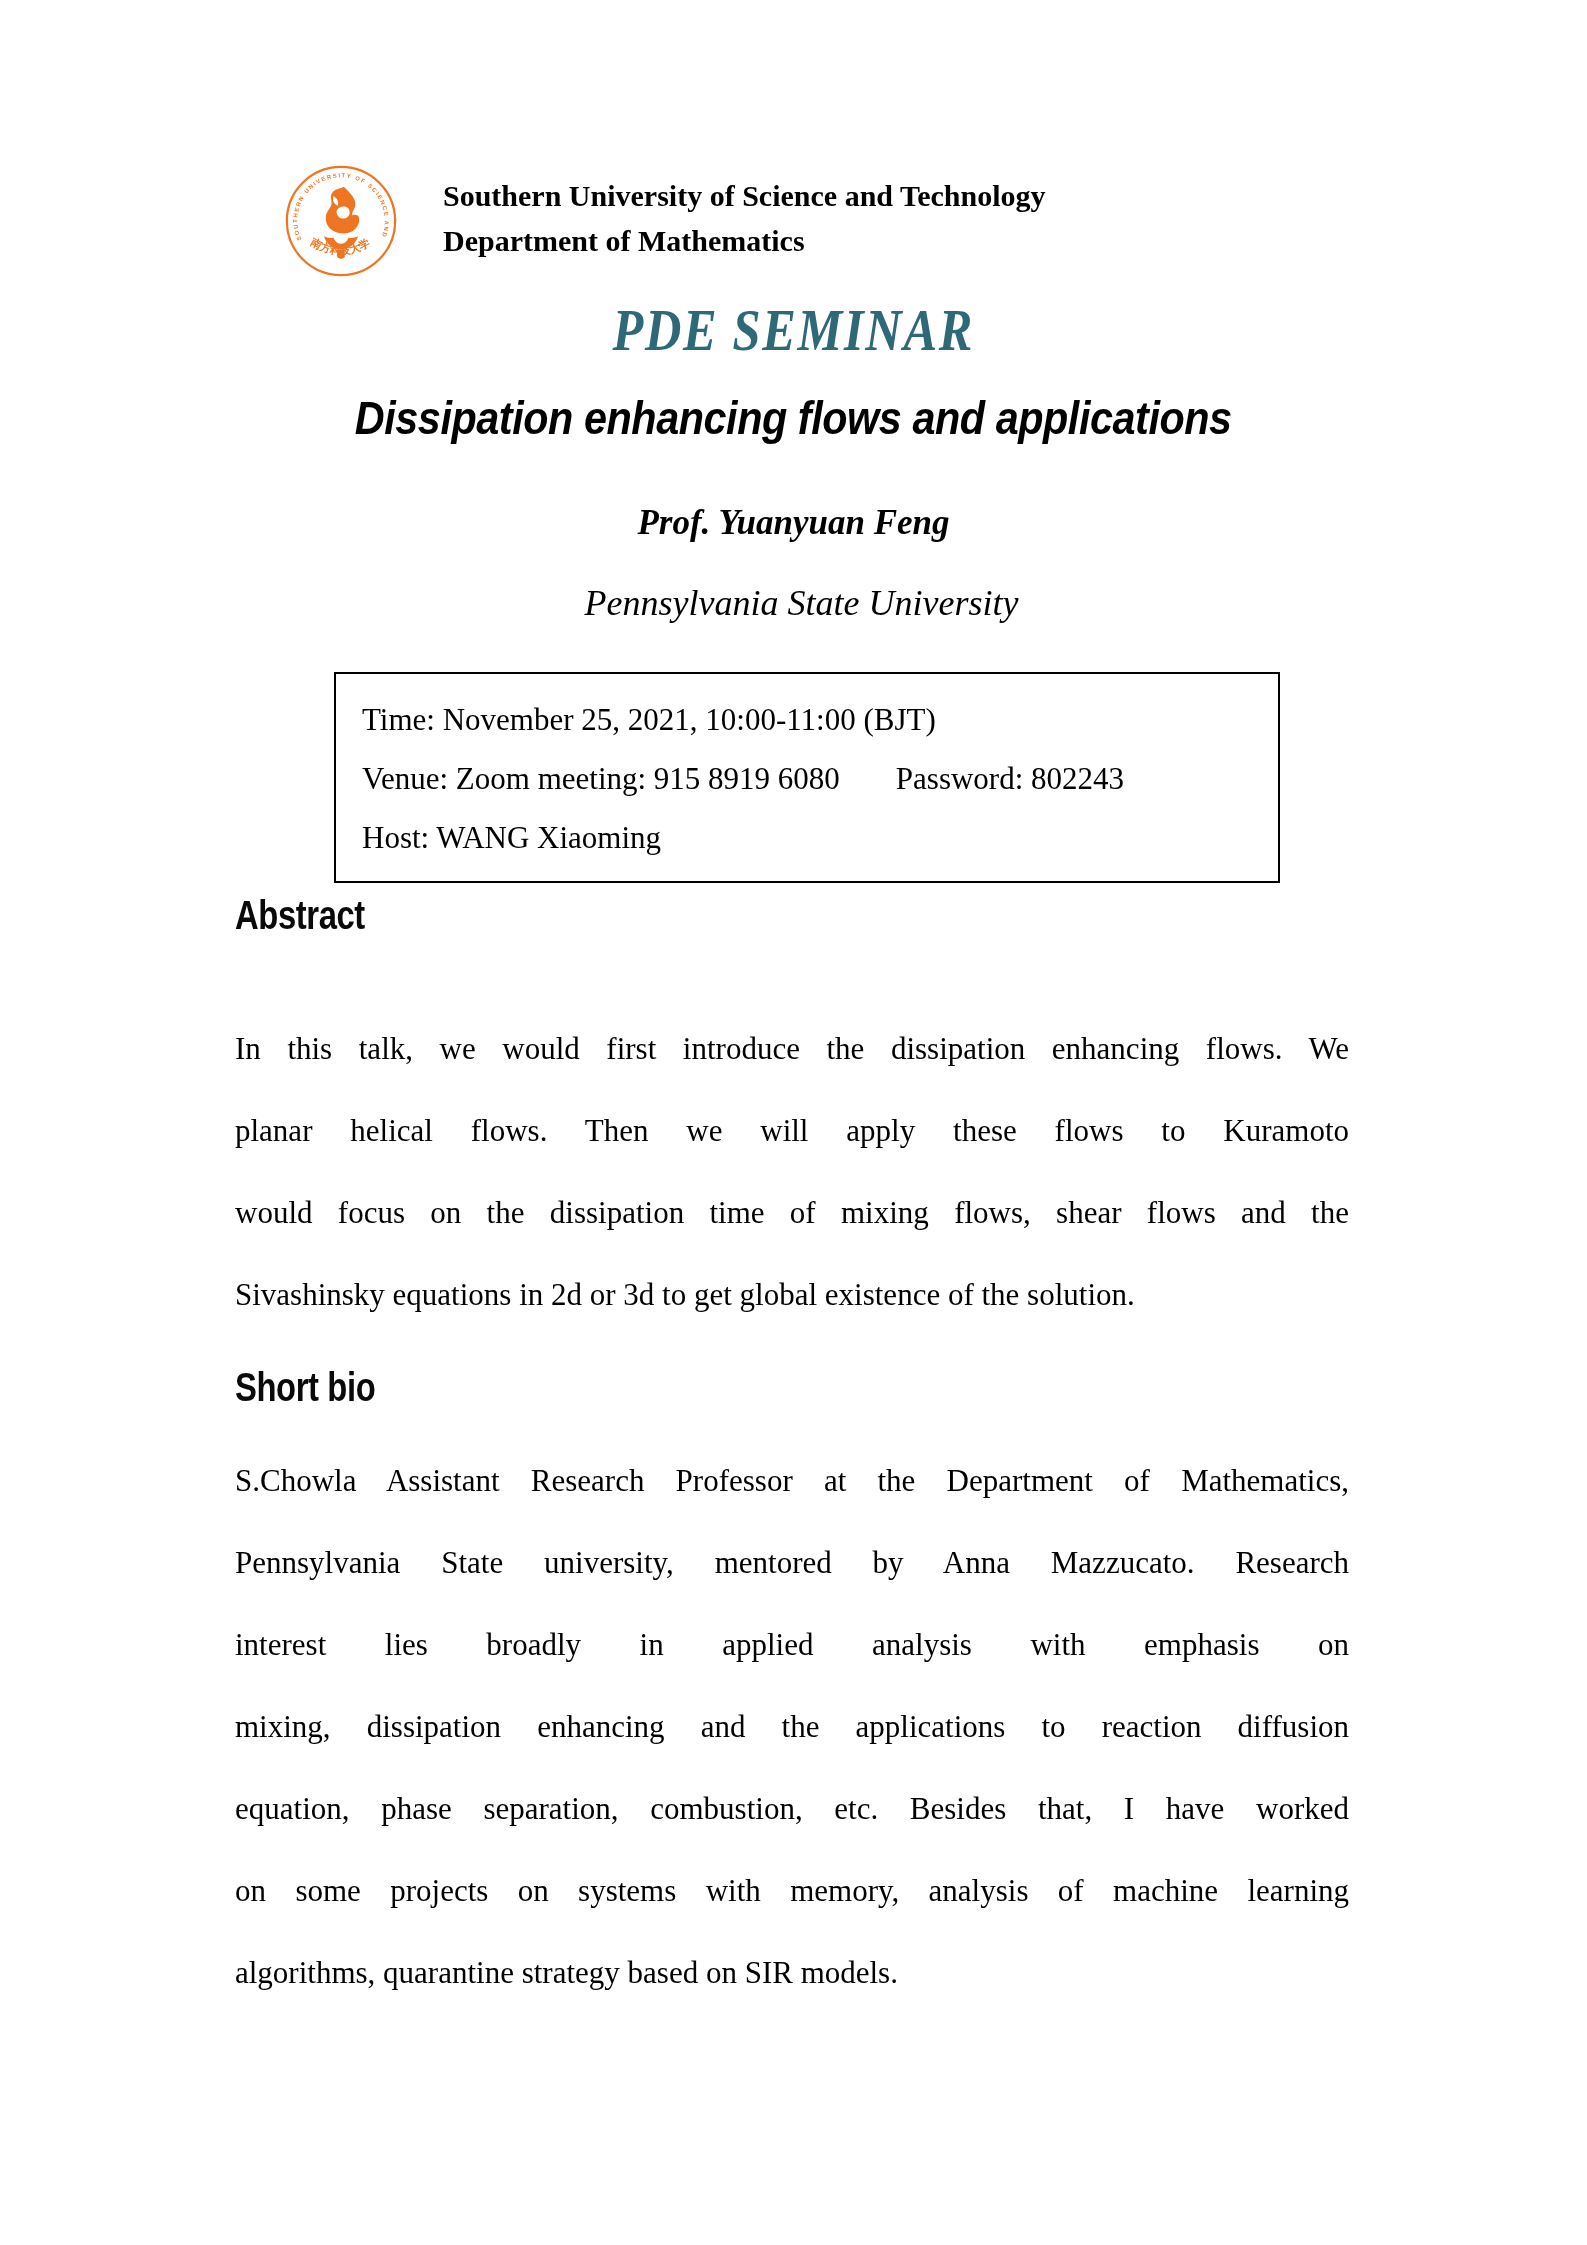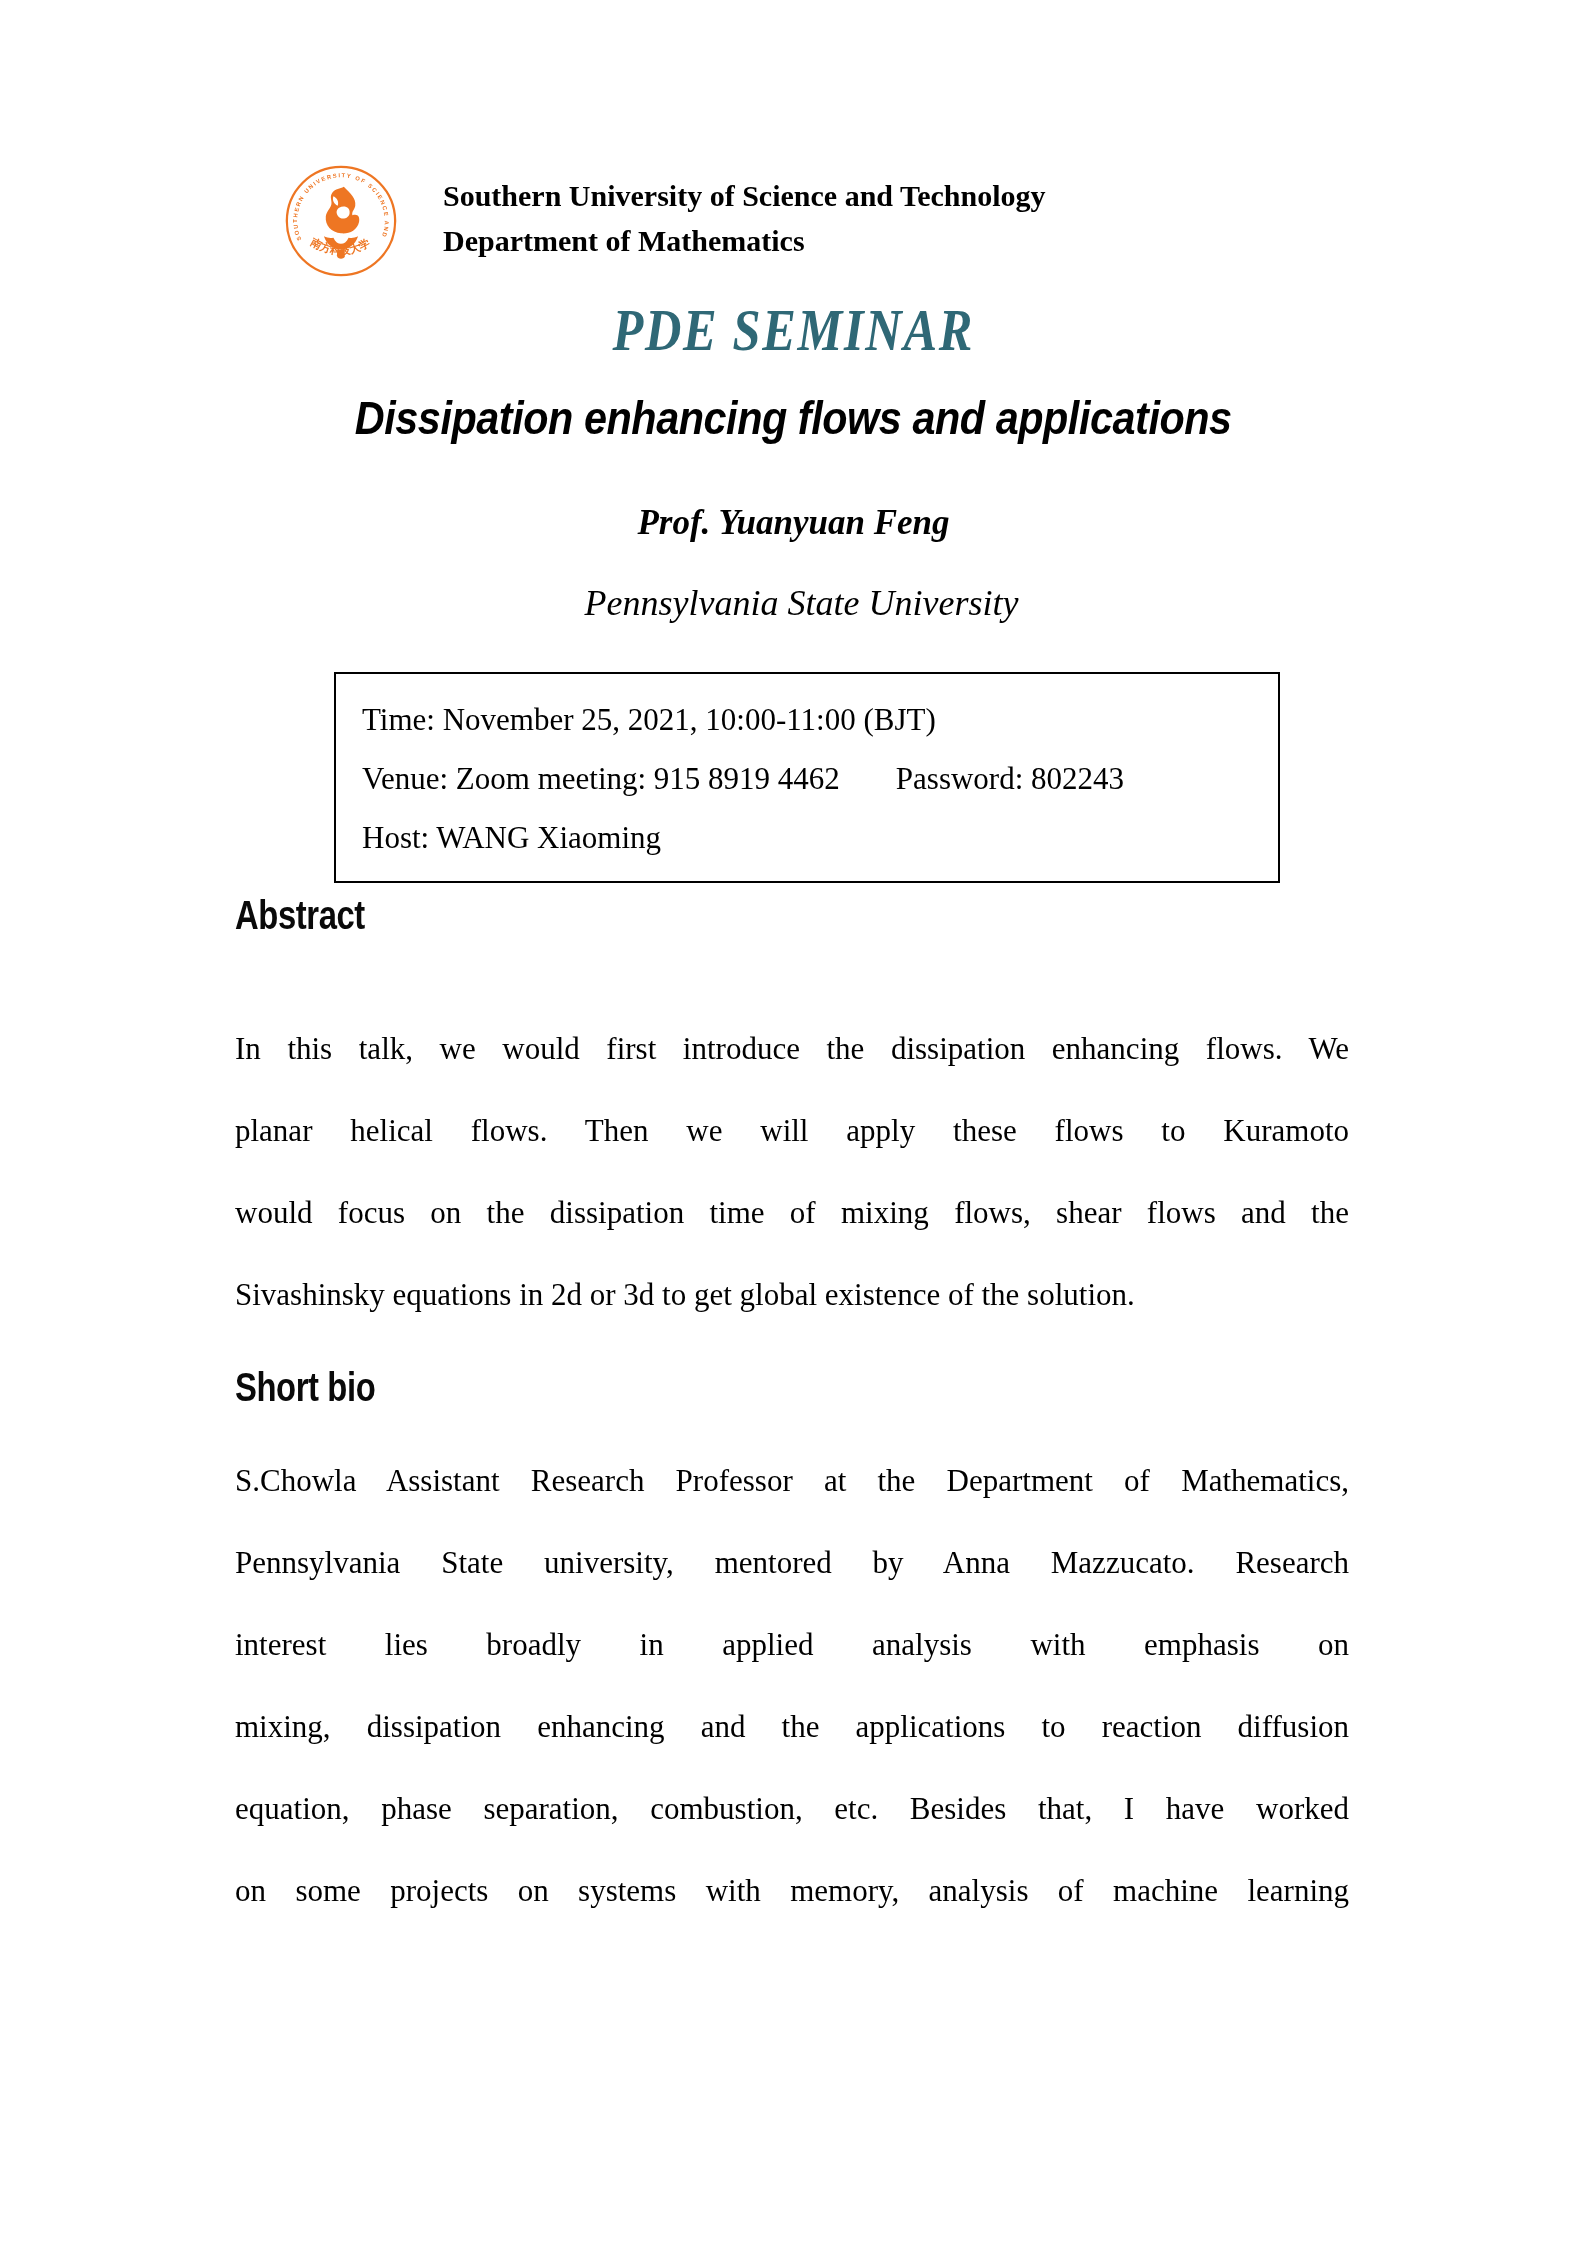--- a/index.html
+++ b/index.html
@@ -152,21 +152,21 @@
 
   <div class="centerline pos-affil">
     <span class="affiliation">Pennsylvania State University</span>
   </div>
 
   <div class="details-box">
     <div class="row">
       <span>Time: November 25, 2021, 10:00-11:00 (BJT)</span>
     </div>
     <div class="row">
-      <span>Venue: Zoom meeting: 915 8919 4462</span><span class="pw">Password: 802243</span>
+      <span>Venue: Zoom meeting: 915 8919 6080</span><span class="pw">Password: 802243</span>
     </div>
     <div class="row">
       <span>Host: WANG Xiaoming</span>
     </div>
   </div>
 
   <div class="section-heading pos-abs-h">
     <span>Abstract</span>
   </div>
   <div class="para pos-abs-p">
@@ -179,15 +179,16 @@
   <div class="section-heading pos-bio-h">
     <span>Short bio</span>
   </div>
   <div class="para pos-bio-p">
       <div class="jline">S.Chowla Assistant Research Professor at the Department of Mathematics,</div>
       <div class="jline">Pennsylvania State university, mentored by Anna Mazzucato. Research</div>
       <div class="jline">interest lies broadly in applied analysis with emphasis on</div>
       <div class="jline">mixing, dissipation enhancing and the applications to reaction diffusion</div>
       <div class="jline">equation, phase separation, combustion, etc. Besides that, I have worked</div>
       <div class="jline">on some projects on systems with memory, analysis of machine learning</div>
+      <div class="jline last">algorithms, quarantine strategy based on SIR models.</div>
     </div>
 
 </div>
 
 </body></html>

